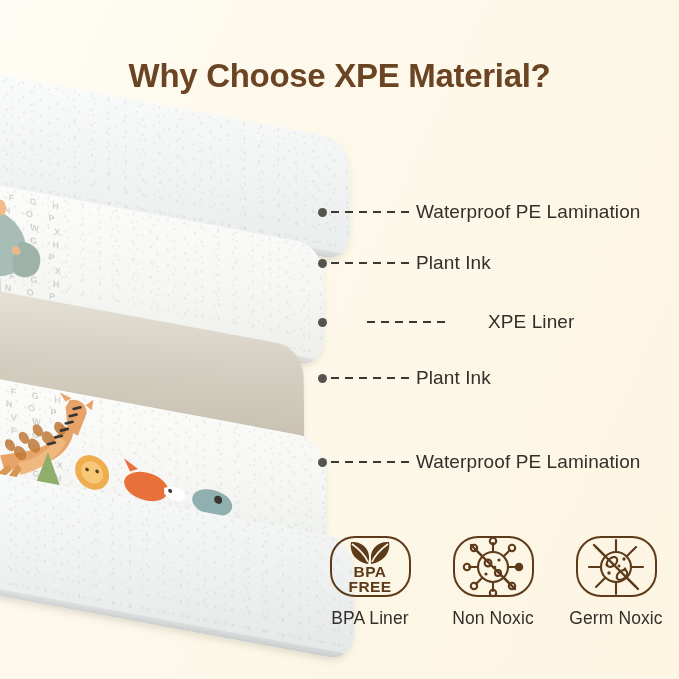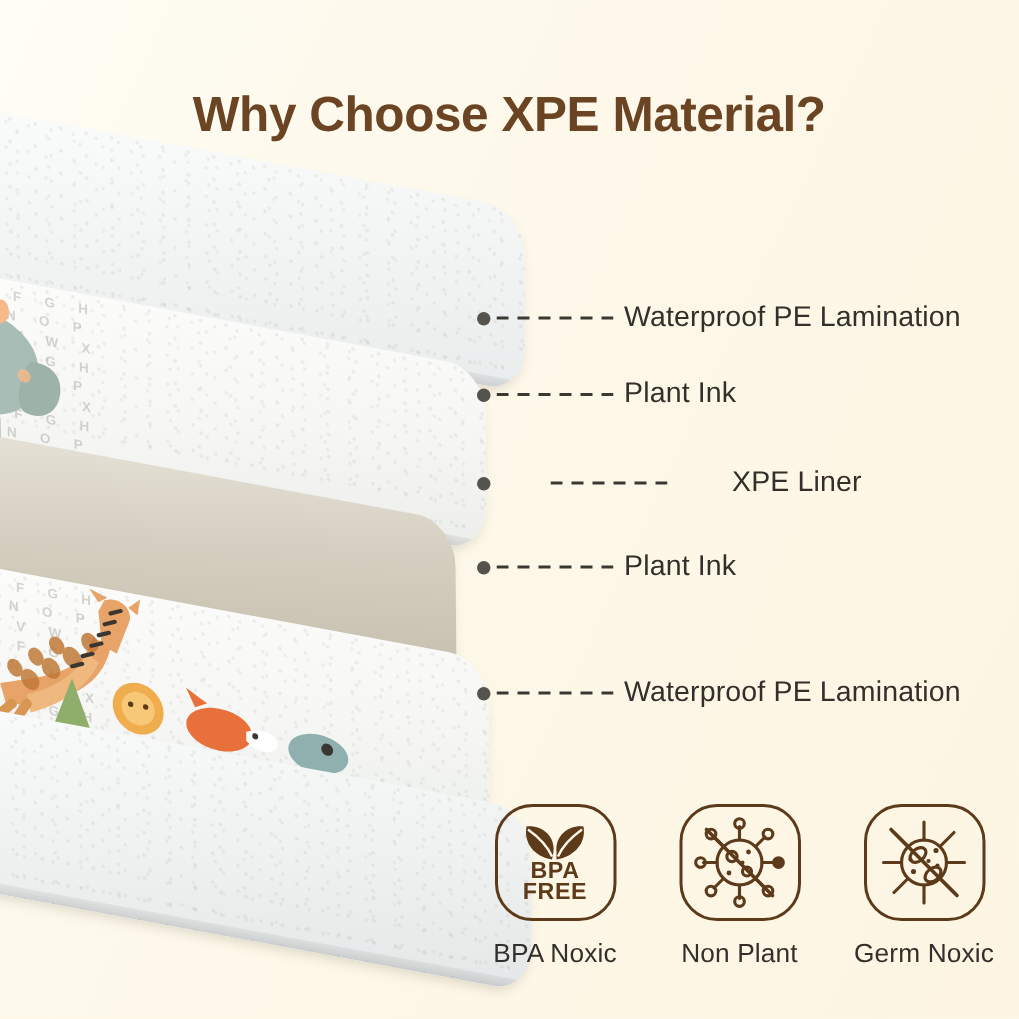--- a/index.html
+++ b/index.html
@@ -147,21 +147,21 @@
     z-index: 30;
   }
   .badge {
     width: 104px;
     display: flex;
     flex-direction: column;
     align-items: center;
   }
   .badge-box {
     width: 81px;
-    height: 78px;
+    height: 61px;
     border: 2.4px solid #5d3a1a;
     border-radius: 25px;
     box-sizing: border-box;
     display: flex;
     align-items: center;
     justify-content: center;
     background: transparent;
   }
   .badge-label {
     margin-top: 11px;
@@ -342,21 +342,21 @@
             </g>
             <path d="M5 5 C12 10 18 16 21 23" stroke="#fdf7e7" stroke-width="1.6" fill="none"></path>
             <path d="M41 5 C34 10 28 16 25 23" stroke="#fdf7e7" stroke-width="1.6" fill="none"></path>
           </svg>
           <div class="bpa-text">
             <div>BPA</div>
             <div>FREE</div>
           </div>
         </div>
       </div>
-      <div class="badge-label">BPA Noxic</div>
+      <div class="badge-label">BPA Liner</div>
     </div>
 
     <div class="badge">
       <div class="badge-box">
         <svg width="62" height="62" viewBox="0 0 62 62">
           <g stroke="#5d3a1a" stroke-width="2.1" fill="none">
             <circle cx="31" cy="31" r="15"></circle>
             <g stroke-linecap="round">
               <line x1="31" y1="16" x2="31" y2="7"></line>
               <line x1="31" y1="46" x2="31" y2="55"></line>
@@ -379,21 +379,21 @@
             <circle cx="36" cy="37" r="3"></circle>
           </g>
           <g fill="#5d3a1a">
             <circle cx="37" cy="24" r="1.6"></circle>
             <circle cx="24" cy="38" r="1.6"></circle>
             <circle cx="33" cy="31" r="1.3"></circle>
           </g>
           <line x1="9" y1="9" x2="53" y2="53" stroke="#5d3a1a" stroke-width="2.4" stroke-linecap="round"></line>
         </svg>
       </div>
-      <div class="badge-label">Non Plant</div>
+      <div class="badge-label">Non Noxic</div>
     </div>
 
     <div class="badge">
       <div class="badge-box">
         <svg width="62" height="62" viewBox="0 0 62 62">
           <g stroke="#5d3a1a" stroke-width="2.1" fill="none" stroke-linecap="round">
             <circle cx="31" cy="31" r="15"></circle>
             <line x1="31" y1="16" x2="31" y2="4"></line>
             <line x1="31" y1="46" x2="31" y2="58"></line>
             <line x1="16" y1="31" x2="4" y2="31"></line>

